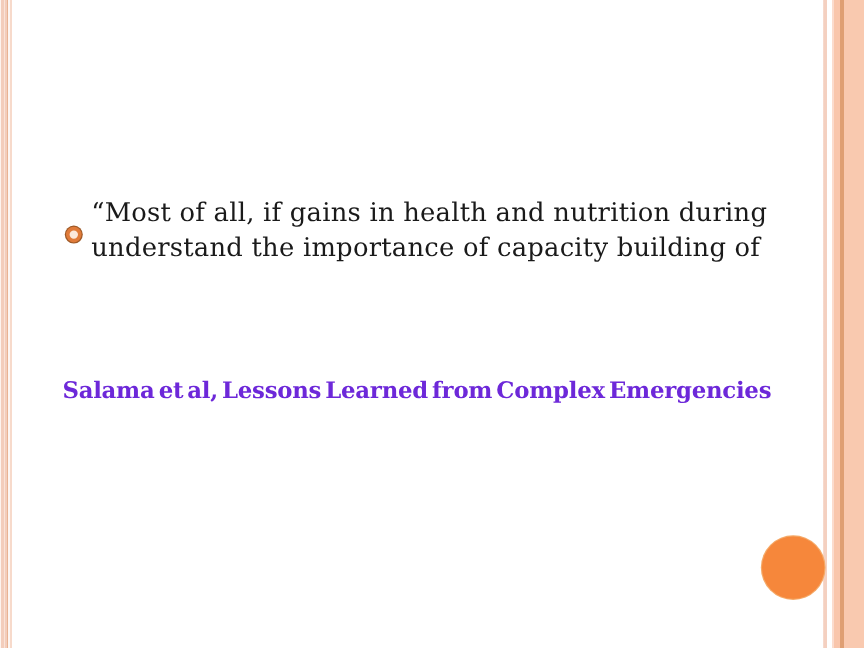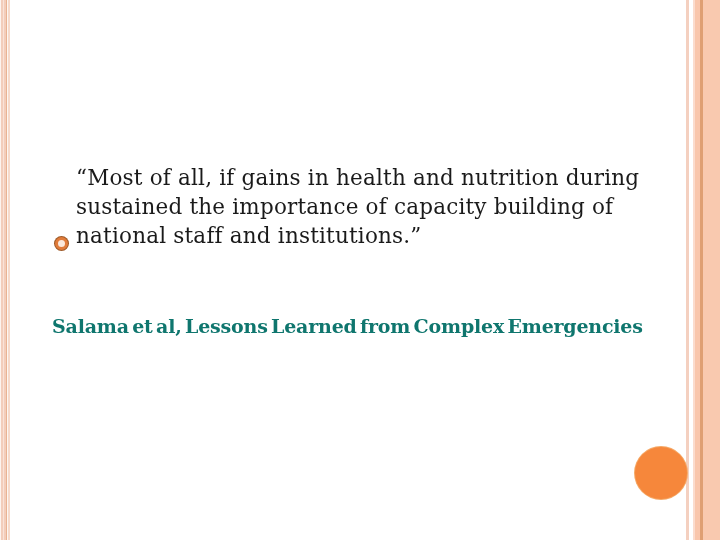--- a/index.html
+++ b/index.html
@@ -61,21 +61,21 @@
     background: #f6873b;
     box-shadow: 0 0 0 1px #f5a967;
   }
 
   
   .quote-block {
     position: absolute;
     left: 55px;
     top: 163px;
     display: flex;
-    align-items: flex-end;
+    align-items: center;
   }
   .ring-bullet {
     flex: 0 0 auto;
     width: 7px;
     height: 7px;
     margin-top: 7px;
     margin-right: 8px;
     border-radius: 50%;
     background: #fbe9dc;
     border: 3px solid #e07b3a;
@@ -91,39 +91,38 @@
     white-space: nowrap;
   }
 
   
   .citation {
     position: absolute;
     left: 52px;
     top: 315px;
     font-size: 19px;
     font-weight: bold;
-    color: #0f766e;
+    color: #6d28d9;
     letter-spacing: -0.2px;
     word-spacing: -3px;
     white-space: nowrap;
   }
 </style>
 </head>
 <body>
 
 <div class="slide">
 
   <div class="left-stripes"></div>
   <div class="right-stripes"></div>
   <div class="accent-circle"></div>
 
   <div class="quote-block">
     <span class="ring-bullet"></span>
     <div class="quote-lines">
       <div class="quote-line">“Most of all, if gains in health and nutrition during</div>
-      <div class="quote-line">sustained the importance of capacity building of</div>
-      <div class="quote-line">national staff and institutions.”</div>
+      <div class="quote-line">understand the importance of capacity building of</div>
     </div>
   </div>
 
   <div class="citation">Salama et al, Lessons Learned from Complex Emergencies</div>
 
 </div>
 
 </body></html>

